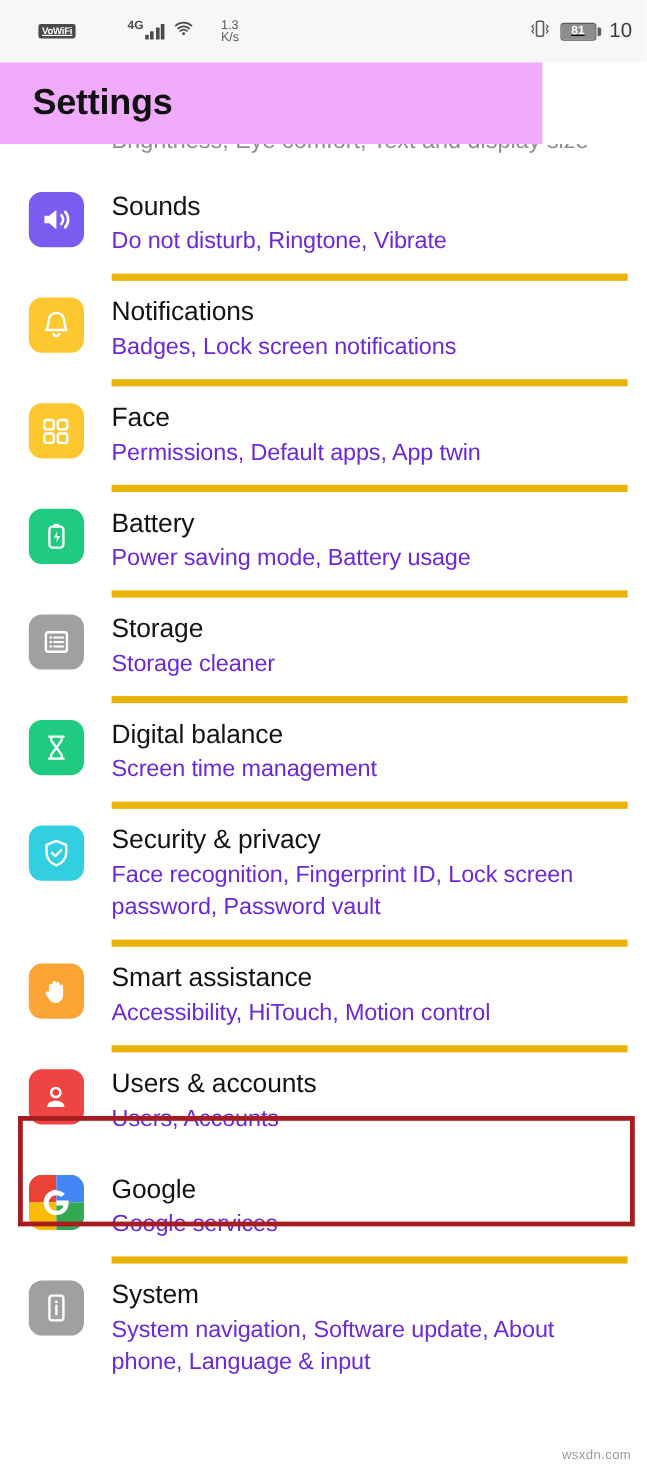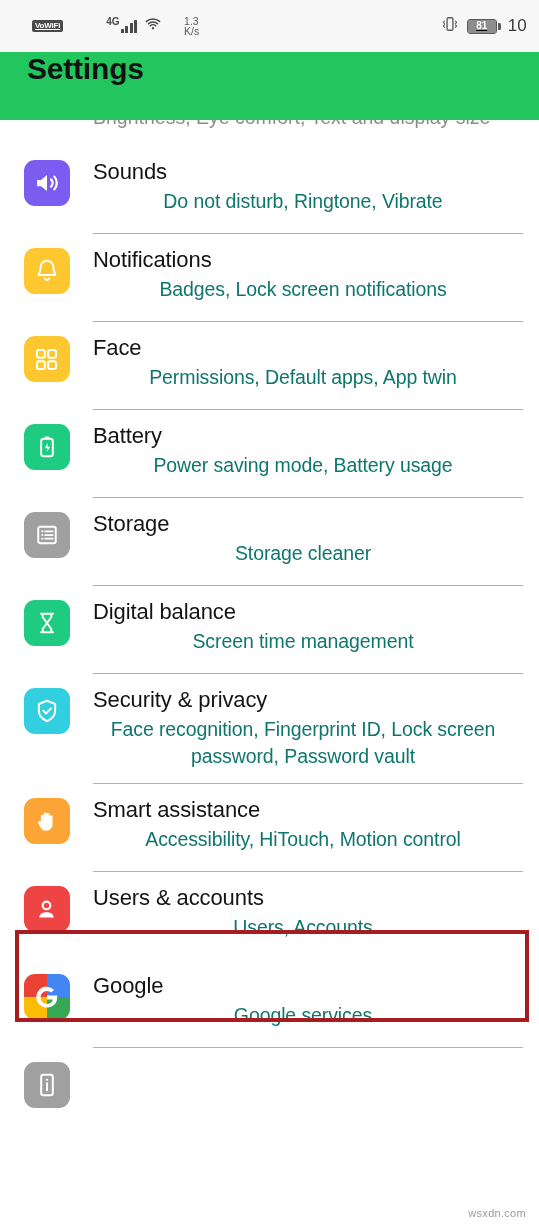--- a/index.html
+++ b/index.html
@@ -123,25 +123,25 @@
   .clock {
     font-size: 17px;
     color: #3a3a3a;
     letter-spacing: 0.2px;
   }
 
   
   .header {
     position: absolute;
     top: 52px; left: 0;
-    width: 539px;
+    width: 452px;
     height: 68px;
-    background: #22c55e;
-    display: flex;
-    align-items: flex-start;
+    background: #f0abfc;
+    display: flex;
+    align-items: center;
     padding-left: 27px;
   }
   .header-title {
     font-size: 30px;
     font-weight: bold;
     color: #111111;
     letter-spacing: -0.2px;
   }
 
   
@@ -183,38 +183,37 @@
     width: 46px; height: 46px;
     border-radius: 11px;
     display: flex;
     align-items: center;
     justify-content: center;
     flex: 0 0 auto;
   }
   .text-cell {
     flex: 1 1 auto;
     padding: 11px 0 13px 0;
-    border-bottom: 1px solid #eab308;
+    border-bottom: 6px solid #eab308;
     min-height: 88px;
   }
   .row.no-divider .text-cell { border-bottom: none; }
   .row-title {
     font-size: 22px;
     color: #131313;
     line-height: 30px;
     letter-spacing: -0.1px;
   }
   .row-sub {
     font-size: 19.5px;
-    color: #0f766e;
+    color: #6d28d9;
     line-height: 27px;
     letter-spacing: -0.1px;
     margin-top: 1px;
     padding-right: 10px;
-    text-align: center;
   }
 
   
   .highlight-box {
     position: absolute;
     left: 15px;
     top: 810px;
     width: 514px;
     height: 92px;
     border: 4px solid #a61c20;
@@ -452,19 +451,23 @@
     <div class="row no-divider">
       <div class="icon-cell">
         <div class="app-icon" style="background:#a0a0a0">
           <svg width="28" height="28" viewBox="0 0 24 24" aria-hidden="true">
             <rect x="7" y="3.2" width="10" height="17.6" rx="2" stroke="#fff" stroke-width="1.7" fill="none"></rect>
             <circle cx="12" cy="7.6" r="0.95" fill="#fff"></circle>
             <path d="M12 10.4v6" stroke="#fff" stroke-width="1.7" stroke-linecap="round"></path>
           </svg>
         </div>
       </div>
+      <div class="text-cell">
+        <div class="row-title">System</div>
+        <div class="row-sub">System navigation, Software update, About phone, Language &amp; input</div>
+      </div>
     </div>
 
     <div class="highlight-box"></div>
   </div>
 
   <div class="watermark">wsxdn.com</div>
 </div>
 
 </body></html>

